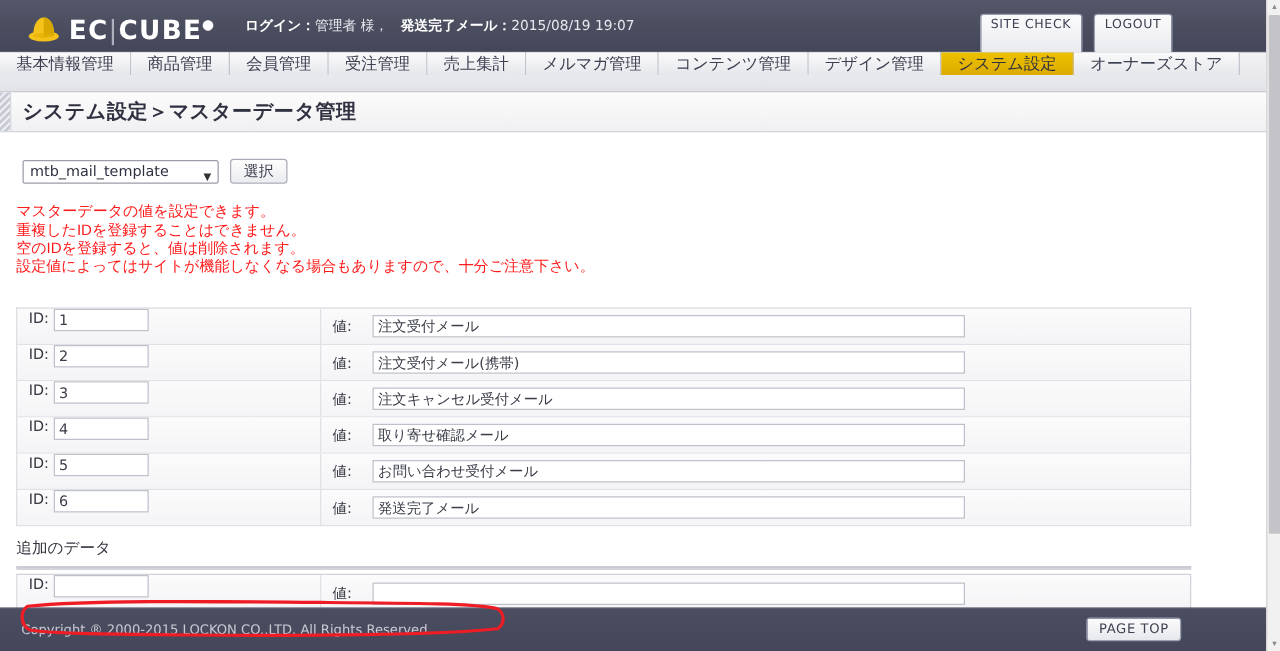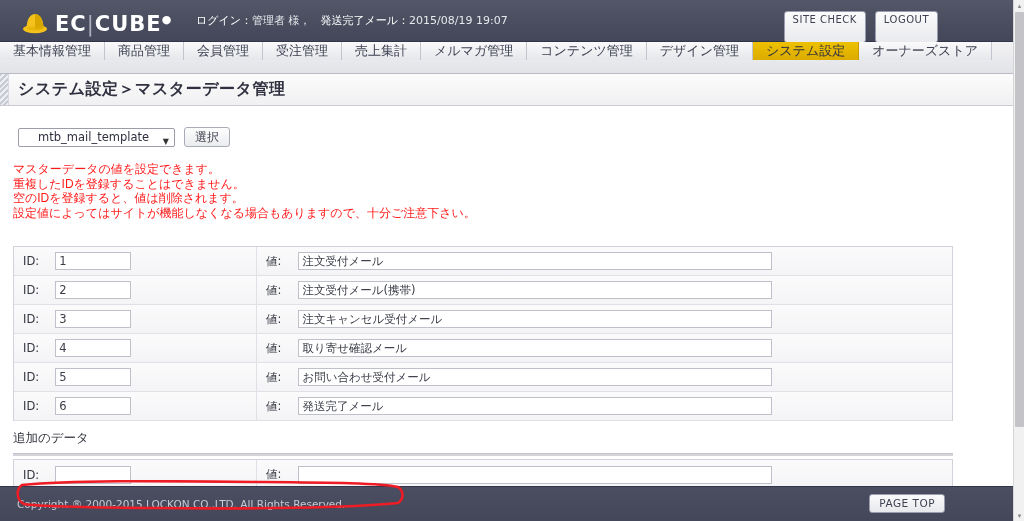--- a/index.html
+++ b/index.html
@@ -60,21 +60,21 @@
   .logo-text .dot { font-size: 11px; vertical-align: super; }
 
   .login-info {
     position: absolute;
     left: 196px; top: 13px;
     font-size: 11px;
     color: #ffffff;
     white-space: nowrap;
     font-family: "DejaVu Sans", sans-serif;
   }
-  .login-info .lbl { font-weight: normal; }
+  .login-info .lbl { font-weight: bold; }
   .login-info .val { font-weight: normal; color: #e8e9ee; }
   .login-info .gap { display: inline-block; width: 10px; }
 
   .header-btns {
     position: absolute;
     right: 75px; top: 11px;
     display: flex;
     gap: 9px;
   }
   .hbtn {
@@ -169,21 +169,21 @@
   }
   .sel {
     position: relative;
     width: 157px;
     height: 19px;
     background: #ffffff;
     border: 1px solid #9b9da8;
     border-radius: 2px;
     font-size: 11.5px;
     color: #2e3040;
-    padding: 0 18px 0 19px;
+    padding: 0 18px 0 5px;
     line-height: 17px;
     cursor: pointer;
     font-family: "DejaVu Sans", sans-serif;
     white-space: nowrap;
     overflow: hidden;
   }
   .sel .caret {
     position: absolute;
     right: 5px; top: 4px;
     font-size: 8px;
@@ -222,22 +222,21 @@
   .drow {
     display: flex;
     align-items: center;
     height: 29px;
     border-bottom: 1px solid #e0e1e7;
     background: linear-gradient(to bottom, #fbfbfc 0%, #f4f4f6 100%);
   }
   .cell-id {
     width: 243px;
     display: flex;
-    align-items: center;
-    gap: 16px;
+    gap: 4px;
     padding-left: 9px;
     height: 100%;
     border-right: 1px solid #e0e1e7;
   }
   .cell-val {
     flex: 1;
     display: flex;
     align-items: center;
     gap: 4px;
     padding-left: 9px;

